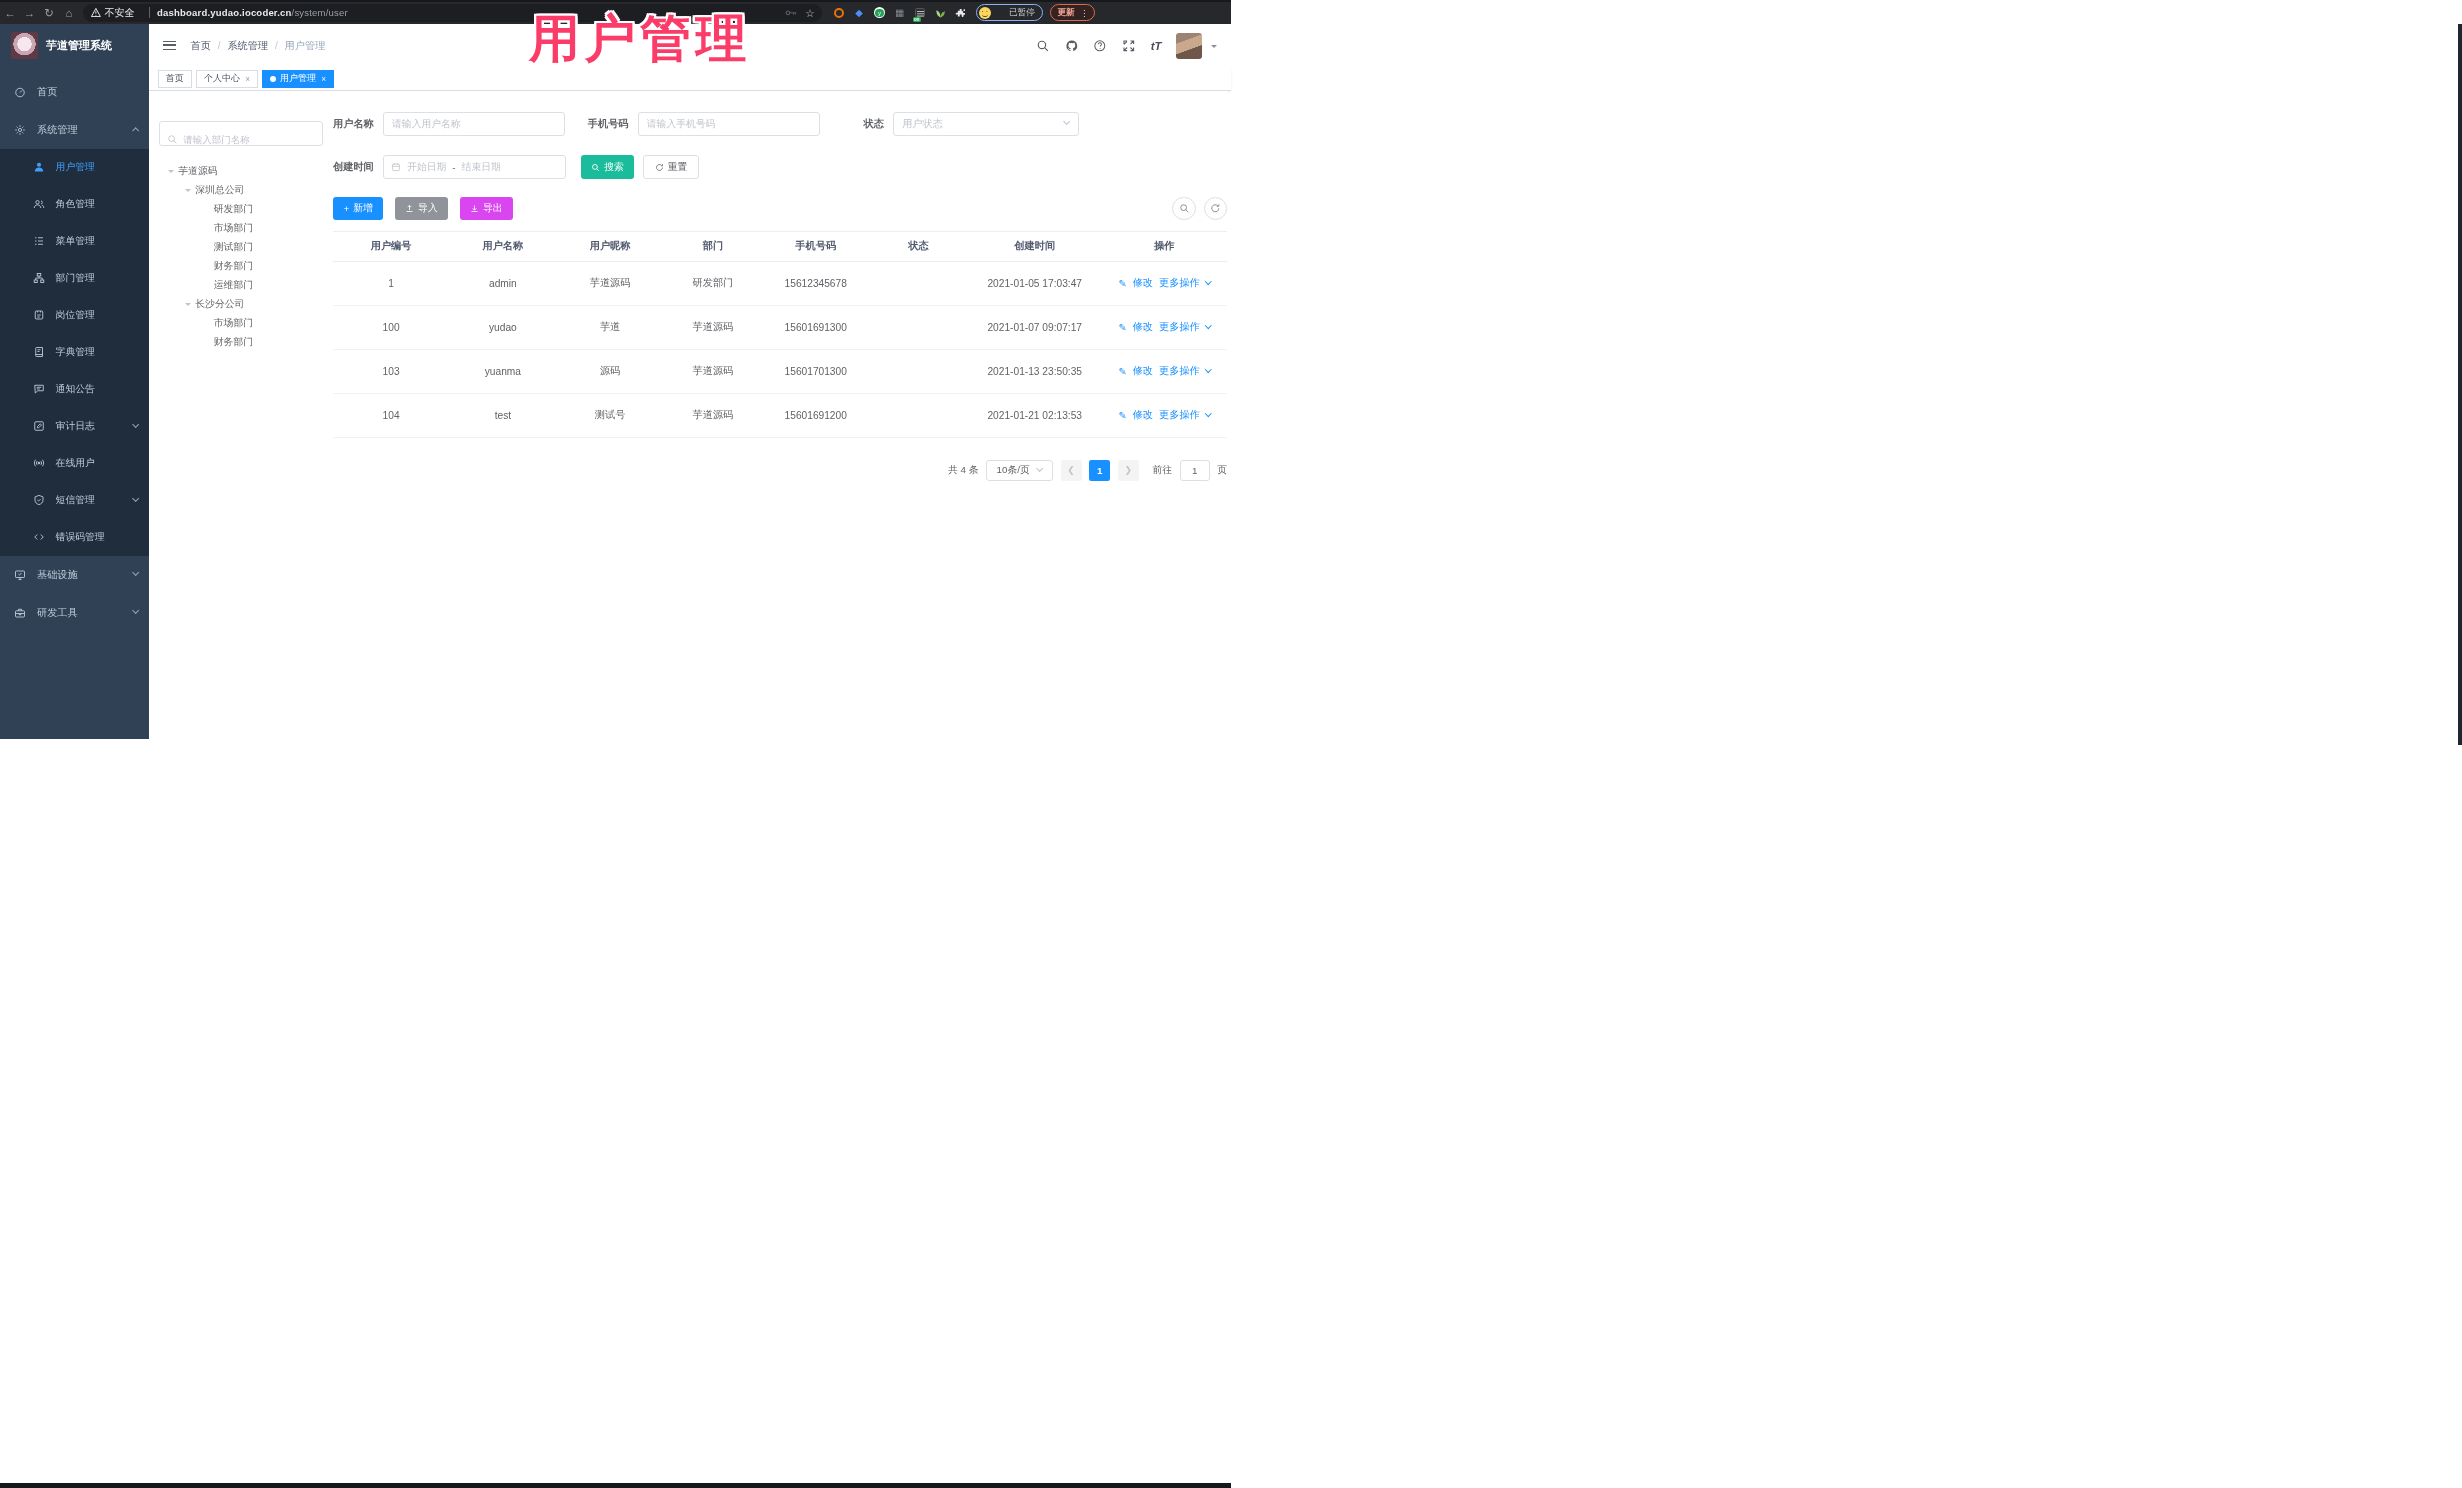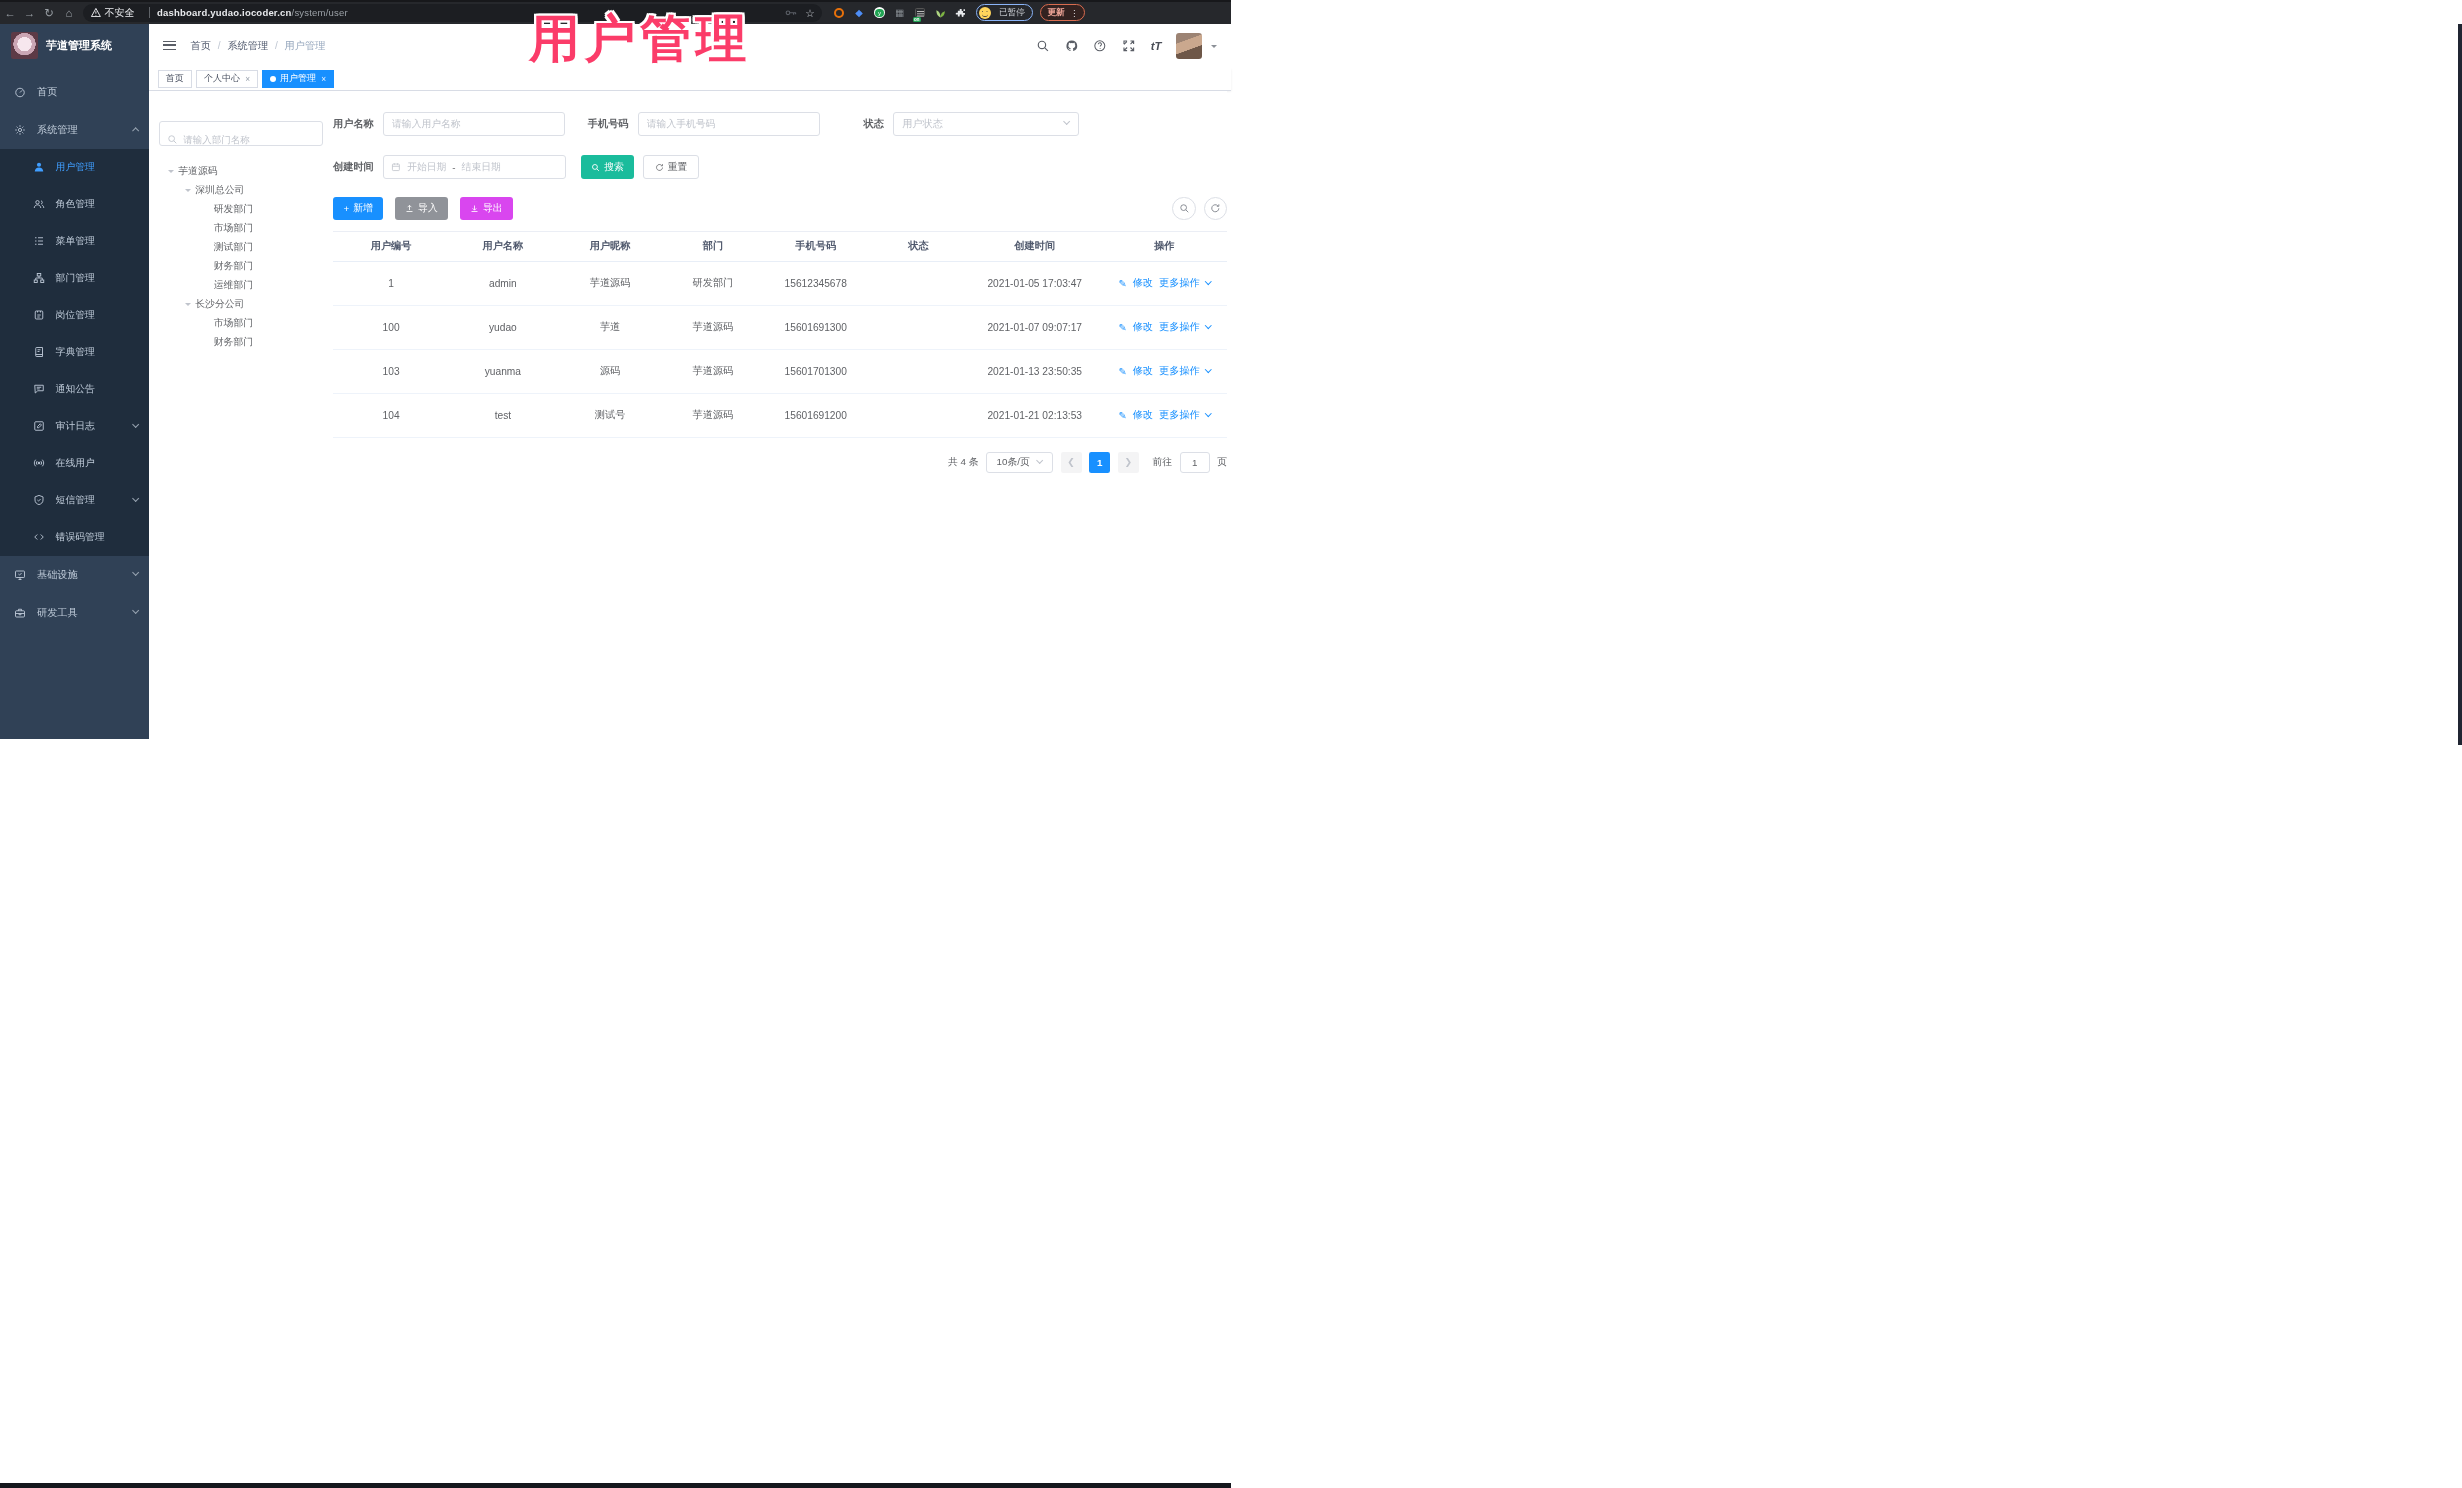--- a/index.html
+++ b/index.html
@@ -21,21 +21,21 @@
   .ext { width:12px; height:12px; position:relative; display:flex; align-items:center; justify-content:center; cursor:pointer;}
   .ring { width:9.8px; height:9.8px; border:2.4px solid #e8710a; border-radius:50%; }
   .gem { color:#4d8df6; font-size:9.8px; }
   .ycircle { width:11.4px; height:11.4px; background:#fff; border-radius:50%; display:flex;align-items:center;justify-content:center;}
   .ycircle i { width:8.3px;height:8.3px;background:#21a453;border-radius:50%;color:#fff;font-size:6px;font-style:normal;display:flex;align-items:center;justify-content:center;}
   .gridic { color:#80868b; font-size:9.8px;}
   .listic { width:10.6px;height:9px;background:#2d2f33;border:0.8px solid #555;border-radius:1.5px; position:relative;}
   .listic:before{content:"";position:absolute;left:1.5px;top:1.5px;width:6.8px;height:1.1px;background:#bbb;box-shadow:0 2.3px 0 #bbb, 0 4.5px 0 #bbb;}
   .on-badge { position:absolute; left:-1.5px; bottom:-3px; background:#21a453; color:#fff; font-size:4.9px; padding:0 1.1px; border-radius:1.5px; font-weight:bold;}
   .puzzle { color:#e8eaed; }
-  .profile-chip { display:flex; align-items:center; gap:8px; margin-left:9px; border:1.5px solid #8ab4f8; border-radius:9.8px; padding:1.5px 6.8px 1.5px 2.3px; cursor:pointer;}
+  .profile-chip { display:flex; align-items:center; gap:18px; margin-left:9px; border:1.5px solid #8ab4f8; border-radius:9.8px; padding:1.5px 6.8px 1.5px 2.3px; cursor:pointer;}
   .face { width:12px;height:12px;border-radius:50%;background:#ffd65c;position:relative;}
   .face:before{content:"";position:absolute;left:3px;top:3.8px;width:1.5px;height:1.5px;background:#444;border-radius:50%;box-shadow:4.5px 0 0 #444;}
   .face:after{content:"";position:absolute;left:3px;top:6px;width:6px;height:3px;border-bottom:1.2px solid #444;border-radius:0 0 6px 6px;}
   .chip-text { color:#cdd1d6; font-size:8.7px; }
   .update-pill { display:flex; align-items:center; gap:5.3px; margin:0 6px 0 7.6px; border:1.5px solid #d96c4f; background:#332220; border-radius:9.8px; padding:1.5px 6px; cursor:pointer;}
   .update-text { color:#f2a799; font-size:8.7px; font-weight:bold;}
   .kebab { color:#e8eaed; font-size:8.3px; letter-spacing:0; line-height:1; }
 
   
   .app { position:absolute; top:23.5px; left:0; width:1231px; height:715px; }
@@ -122,21 +122,21 @@
   .c1{width:13%;} .c2{width:12%;} .c3{width:12%;} .c4{width:11%;} .c5{width:12%;} .c6{width:11%;} .c7{width:15%;} .c8{width:14%;}
   .switch { width:29.5px; height:15px; border-radius:7.6px; background:#dfe4ed; position:relative; margin:0 auto; cursor:pointer;}
   .switch:after { content:""; position:absolute; top:1.5px; left:1.5px; width:12px; height:12px; border-radius:50%; background:#fff; transition:.1s;}
   .switch.on { background:#1890ff; }
   .switch.on:after { left:16px; }
   .ops { color:#1890ff; display:flex; align-items:center; justify-content:center; gap:6px; cursor:pointer; white-space:nowrap;}
   .ops .chev { border-color:#1890ff; width:4.5px; height:4.5px;}
   .pencil { font-size:9.8px; }
 
   
-  .pager { position:absolute; left:184px; top:361px; width:894px; display:flex; align-items:center; justify-content:flex-end; gap:7.6px; font-size:9.8px; color:#606266;}
+  .pager { position:absolute; left:184px; top:369px; width:894px; display:flex; align-items:center; justify-content:flex-end; gap:7.6px; font-size:9.8px; color:#606266;}
   .psel { width:67px; height:21px; border:0.8px solid #dcdfe6; border-radius:3px; display:flex; align-items:center; justify-content:center; gap:7.6px; color:#606266; cursor:pointer;}
   .psel .chev { border-color:#c0c4cc; }
   .pbtn { width:21px; height:21px; border-radius:2.3px; background:#f4f4f5; color:#c0c4cc; display:flex; align-items:center; justify-content:center; font-size:9px; cursor:pointer;}
   .pnum { width:21px; height:21px; border-radius:2.3px; background:#1890ff; color:#fff; display:flex; align-items:center; justify-content:center; font-weight:bold; cursor:pointer;}
   .goto-input { width:30px; height:21px; border:0.8px solid #dcdfe6; border-radius:3px; text-align:center; font-size:9.8px; color:#606266;}
 
   
   .overlay-title { position:absolute; left:529px; top:4.5px; z-index:60; font-size:51px; font-weight:bold; letter-spacing:4.5px; color:#fb3c69; pointer-events:none;
     text-shadow:-2.3px -2.3px 0 #fff,2.3px -2.3px 0 #fff,-2.3px 2.3px 0 #fff,2.3px 2.3px 0 #fff,0 -2.3px 0 #fff,0 2.3px 0 #fff,-2.3px 0 0 #fff,2.3px 0 0 #fff; }
 </style>

